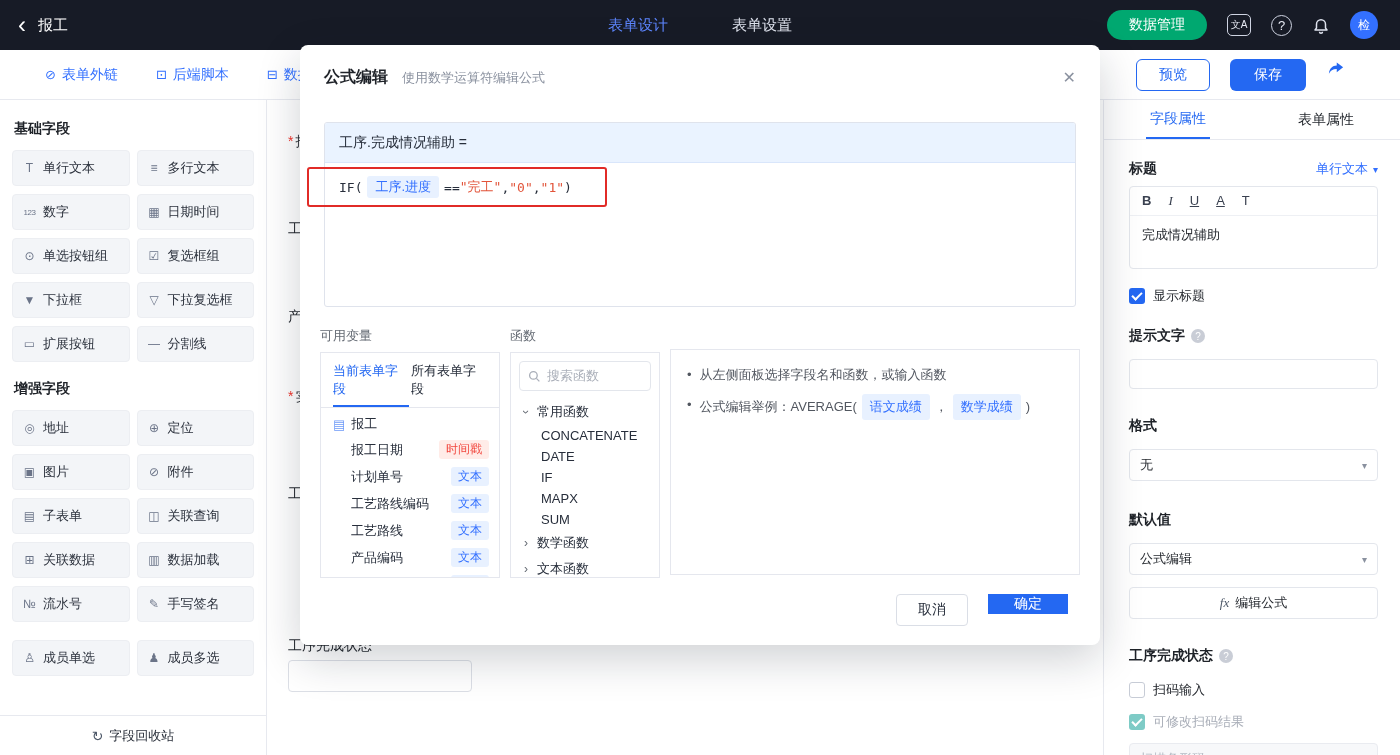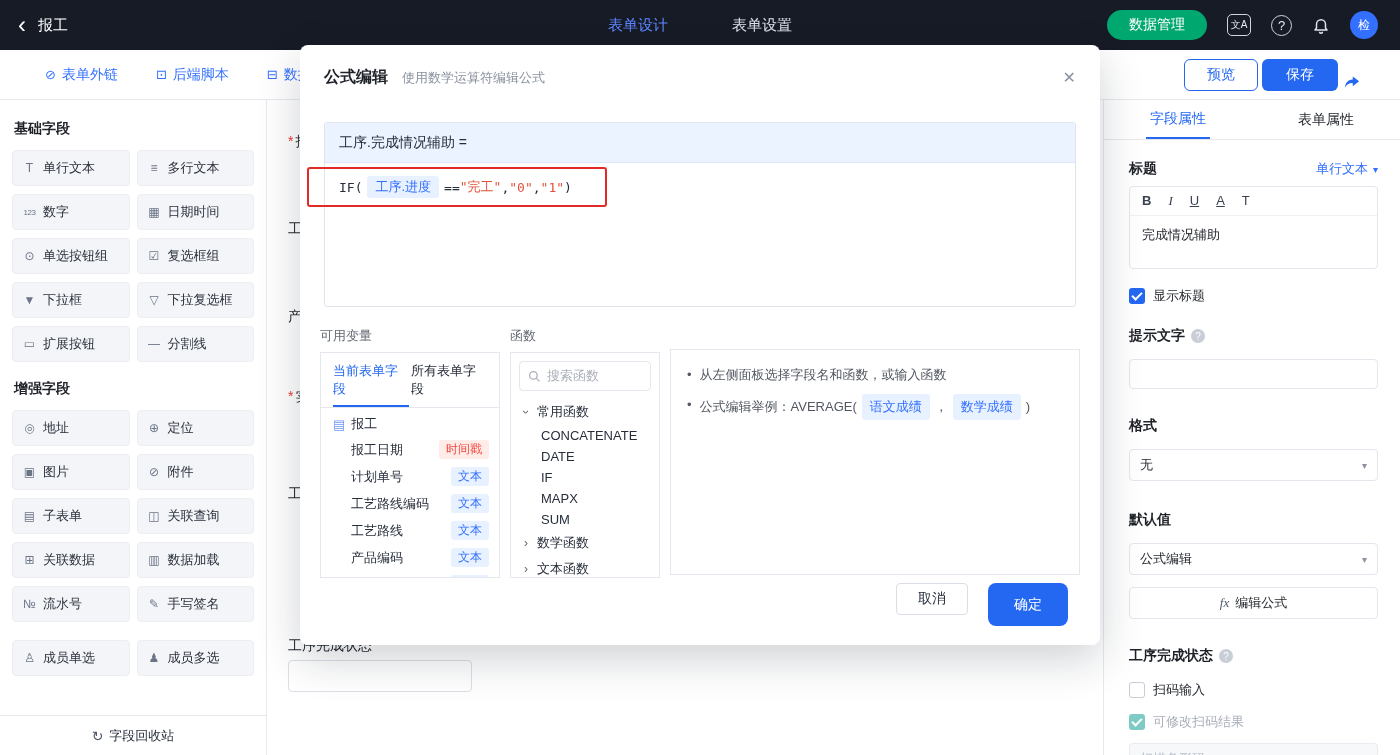--- a/index.html
+++ b/index.html
@@ -19,21 +19,21 @@
   .tb-green{background:#00a870;color:#fff;height:30px;padding:0 22px;border-radius:16px;font-size:14px;display:flex;align-items:center}
   .tb-ico-box{width:24px;height:22px;border:1.5px solid #cfd4e2;border-radius:5px;color:#e6e9f2;font-size:10px;display:flex;align-items:center;justify-content:center}
   .tb-ico-q{width:21px;height:21px;border:1.5px solid #cfd4e2;border-radius:50%;color:#e6e9f2;font-size:13px;display:flex;align-items:center;justify-content:center}
   .tb-avatar{width:28px;height:28px;border-radius:50%;background:#3370ff;color:#fff;font-size:12px;display:flex;align-items:center;justify-content:center}
 
   
   .subtoolbar{position:absolute;top:50px;left:0;right:0;height:50px;background:#fff;border-bottom:1px solid #e7e9ef;display:flex;align-items:center;z-index:1}
   .st-left{display:flex;gap:38px;padding-left:45px}
   .st-item{display:flex;align-items:center;gap:6px;color:#3370ff;font-size:14px;white-space:nowrap}
   .st-item .ic{font-size:13px}
-  .st-right{margin-left:auto;display:flex;align-items:flex-end;gap:4px;padding-right:38px}
+  .st-right{margin-left:auto;display:flex;align-items:flex-start;gap:20px;padding-right:54px}
   .btn-preview{height:32px;padding:0 22px;border:1px solid #2468f2;color:#2468f2;background:#fff;border-radius:6px;font-size:14px;display:flex;align-items:center}
   .btn-save{height:32px;padding:0 24px;background:#2468f2;color:#fff;border:none;border-radius:6px;font-size:14px;display:flex;align-items:center}
 
   
   .sidebar{position:absolute;top:100px;left:0;bottom:0;width:267px;background:#fff;border-right:1px solid #e7e9ef;padding:20px 12px 0;z-index:1}
   .sec-title{font-size:14px;font-weight:700;color:#1f2329;margin:0 0 12px 2px}
   .grid{display:grid;grid-template-columns:1fr 1fr;gap:8px 7px;margin-bottom:18px}
   .fld{height:36px;background:#f3f5f8;border:1px solid #eceef2;border-radius:4px;display:flex;align-items:center;padding:0 9px;gap:6px;font-size:13px;color:#2b313c;overflow:hidden;white-space:nowrap}
   .fld .ic{color:#6b7488;font-size:12px;min-width:15px;text-align:center;flex:none}
   .fld .ic.small{font-size:8px;letter-spacing:-.5px}
@@ -108,21 +108,21 @@
   .fn-group{display:flex;gap:6px;align-items:center;padding:4px 10px;font-size:13px;color:#272e3b}
   .fn-chev{color:#646a73;font-size:12px;display:inline-block;width:10px;text-align:center}
   .fn-chev.open{transform:rotate(90deg)}
   .fn-item{padding:3px 10px 3px 30px;font-size:13px;color:#272e3b}
   .tips{padding:14px 16px;font-size:13px;color:#51565f;line-height:22px}
   .tip{display:flex;gap:8px;align-items:flex-start;margin-bottom:8px;flex-wrap:wrap}
   .tip .bullet{flex:none;color:#51565f}
   .tip-line{display:flex;align-items:center;flex-wrap:wrap}
   .m-footer{position:absolute;right:32px;bottom:19px;display:flex;gap:20px}
   .btn-cancel{width:72px;height:32px;border:1px solid #dadee6;border-radius:4px;background:#fff;font-size:14px;color:#272e3b;display:flex;align-items:center;justify-content:center}
-  .btn-ok{width:80px;height:43px;background:#2468f2;border:none;border-radius:8px;font-size:14px;color:#fff;display:flex;align-items:center;justify-content:center}
+  .btn-ok{width:80px;height:20px;background:#2468f2;border:none;border-radius:0;font-size:14px;color:#fff;display:flex;align-items:center;justify-content:center}
 </style>
 </head>
 <body>
 
 <div class="app">
 
   <div class="topbar">
     <div class="tb-left">
       <span class="tb-back">‹</span>
       <span class="tb-title">报工</span>

